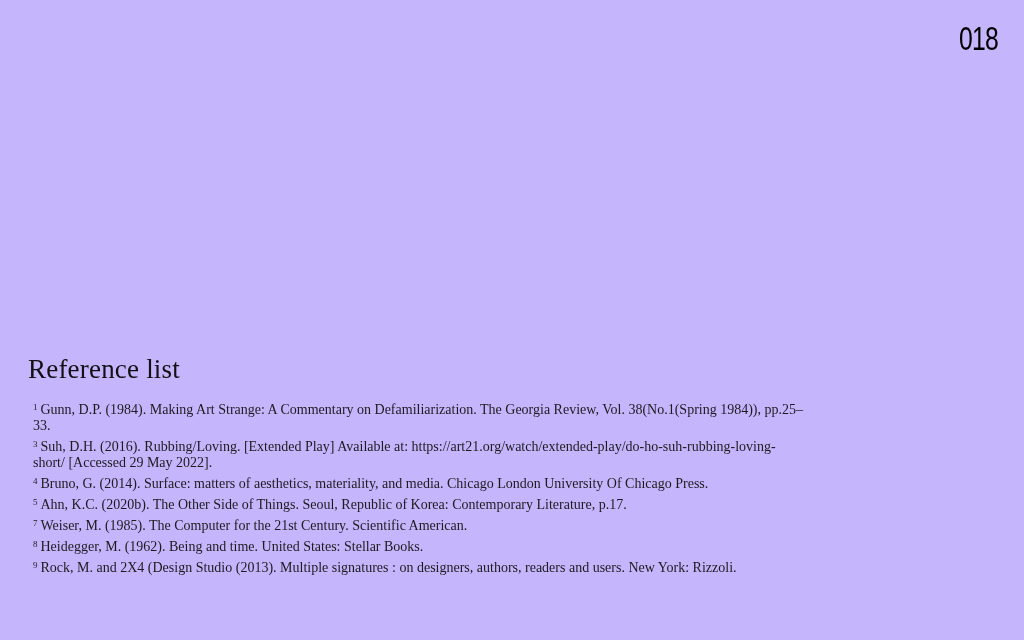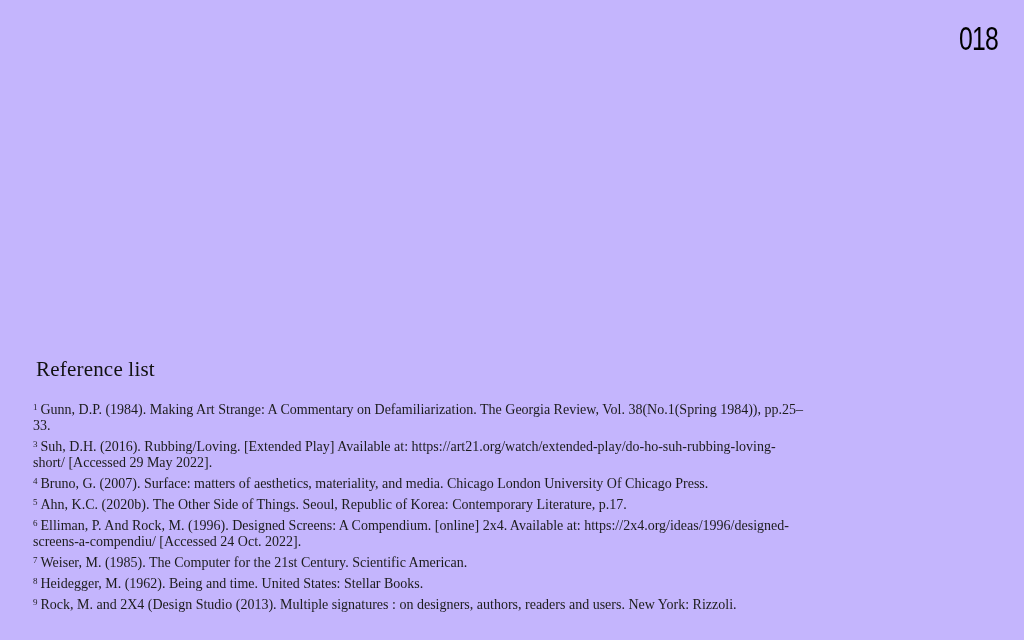--- a/index.html
+++ b/index.html
@@ -30,24 +30,24 @@
     font-weight: 400;
   }
   .content {
     position: absolute;
     left: 28px;
     top: 356px;
     width: 782px;
   }
   .heading {
     font-family: "Liberation Serif", serif;
-    font-size: 21px;
+    font-size: 27px;
     font-weight: 400;
     color: #111111;
-    margin: 0 0 20px 8px;
+    margin: 0 0 20px 0;
     line-height: 26px;
     letter-spacing: 0.2px;
   }
   .references {
     font-size: 14px;
     line-height: 16px;
     color: #1c1c1c;
   }
   .ref {
     margin: 5px;
@@ -70,25 +70,24 @@
 
     <h1 class="heading">Reference list</h1>
 
     <div class="references">
 
       <div class="ref"><sup>1</sup><span>Gunn, D.P. (1984). Making Art Strange: A Commentary on Defamiliarization. The Georgia Review, Vol. 38(No.1(Spring 1984)), pp.25–33.</span></div>
 
 
       <div class="ref"><sup>3</sup><span>Suh, D.H. (2016). Rubbing/Loving. [Extended Play] Available at: https://art21.org/watch/extended-play/do-ho-suh-rubbing-loving-short/ [Accessed 29 May 2022].</span></div>
 
-      <div class="ref"><sup>4</sup><span>Bruno, G. (2007). Surface: matters of aesthetics, materiality, and media. Chicago London University Of Chicago Press.</span></div>
+      <div class="ref"><sup>4</sup><span>Bruno, G. (2014). Surface: matters of aesthetics, materiality, and media. Chicago London University Of Chicago Press.</span></div>
 
       <div class="ref"><sup>5</sup><span>Ahn, K.C. (2020b). The Other Side of Things. Seoul, Republic of Korea: Contemporary Literature, p.17.</span></div>
 
-      <div class="ref"><sup>6</sup><span>Elliman, P. And Rock, M. (1996). Designed Screens: A Compendium. [online] 2x4. Available at: https://2x4.org/ideas/1996/designed-screens-a-compendiu/ [Accessed 24 Oct. 2022].</span></div>
 
       <div class="ref"><sup>7</sup><span>Weiser, M. (1985). The Computer for the 21st Century. Scientific American.</span></div>
 
       <div class="ref"><sup>8</sup><span>Heidegger, M. (1962). Being and time. United States: Stellar Books.</span></div>
 
       <div class="ref"><sup>9</sup><span>Rock, M. and 2X4 (Design Studio (2013). Multiple signatures : on designers, authors, readers and users. New York: Rizzoli.</span></div>
 
     </div>
   </div>
 </div>

